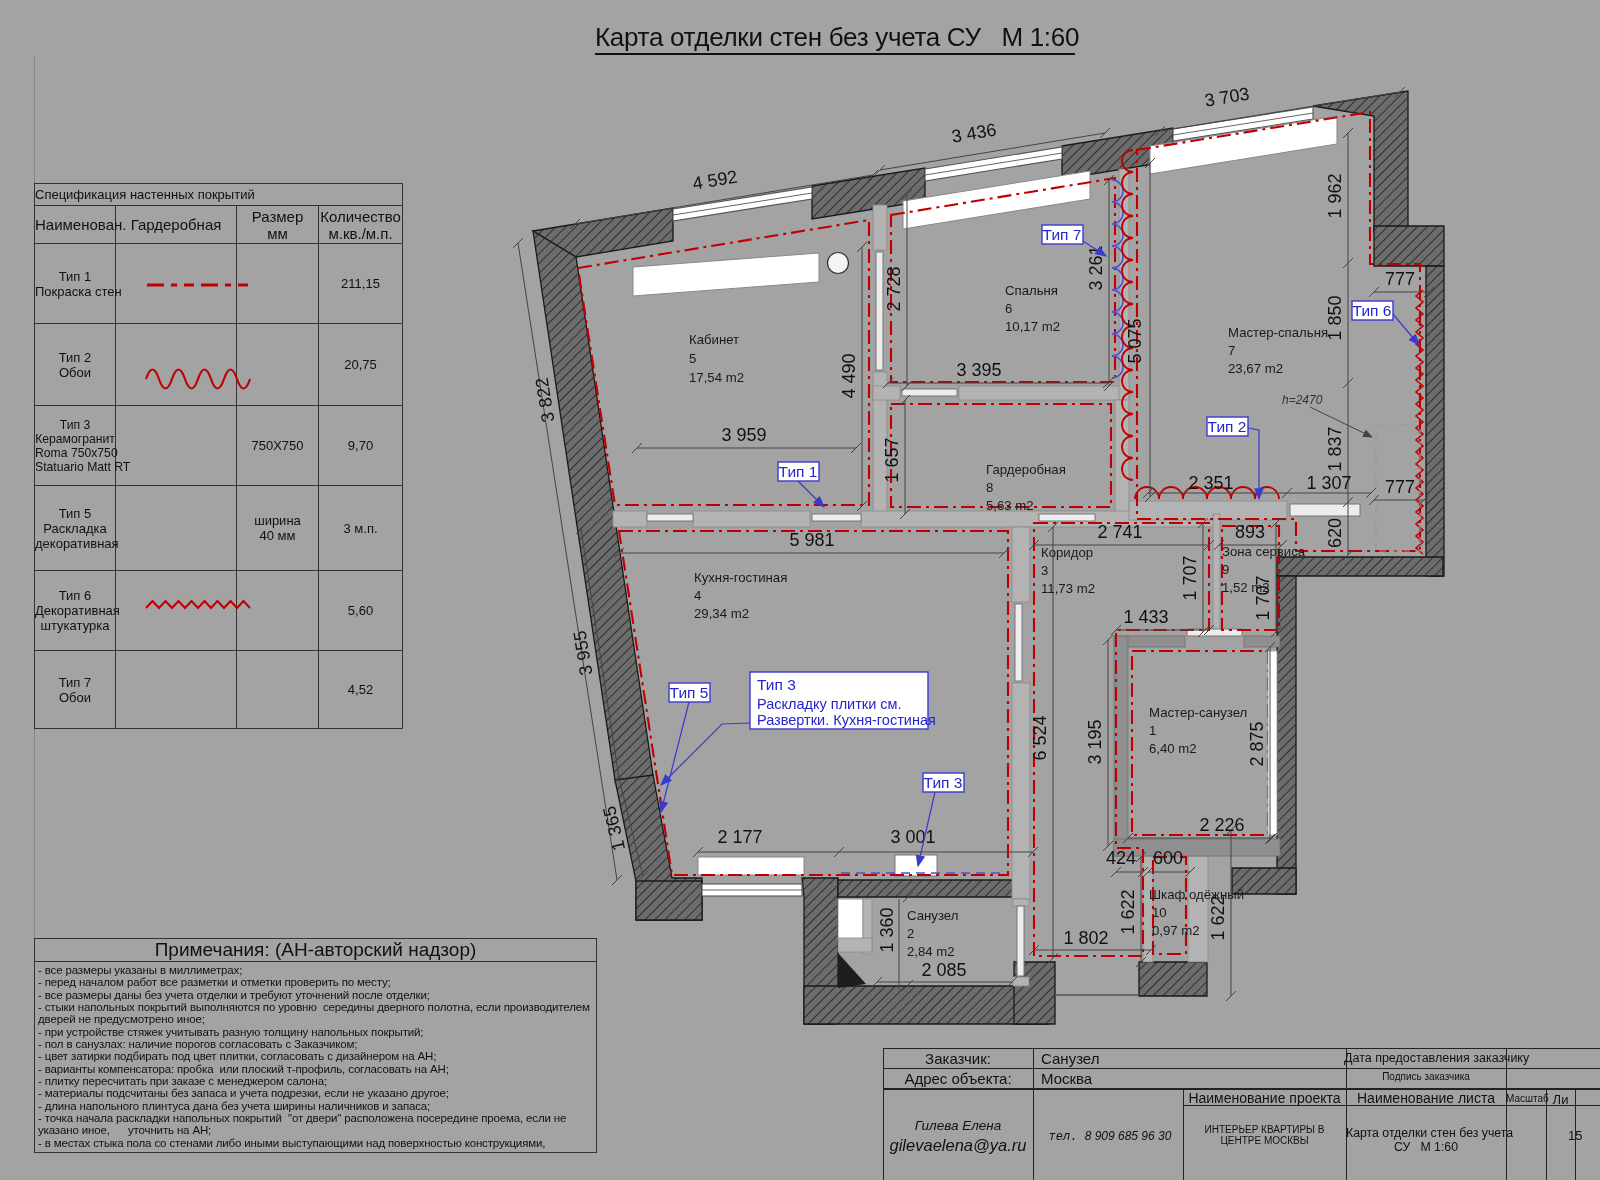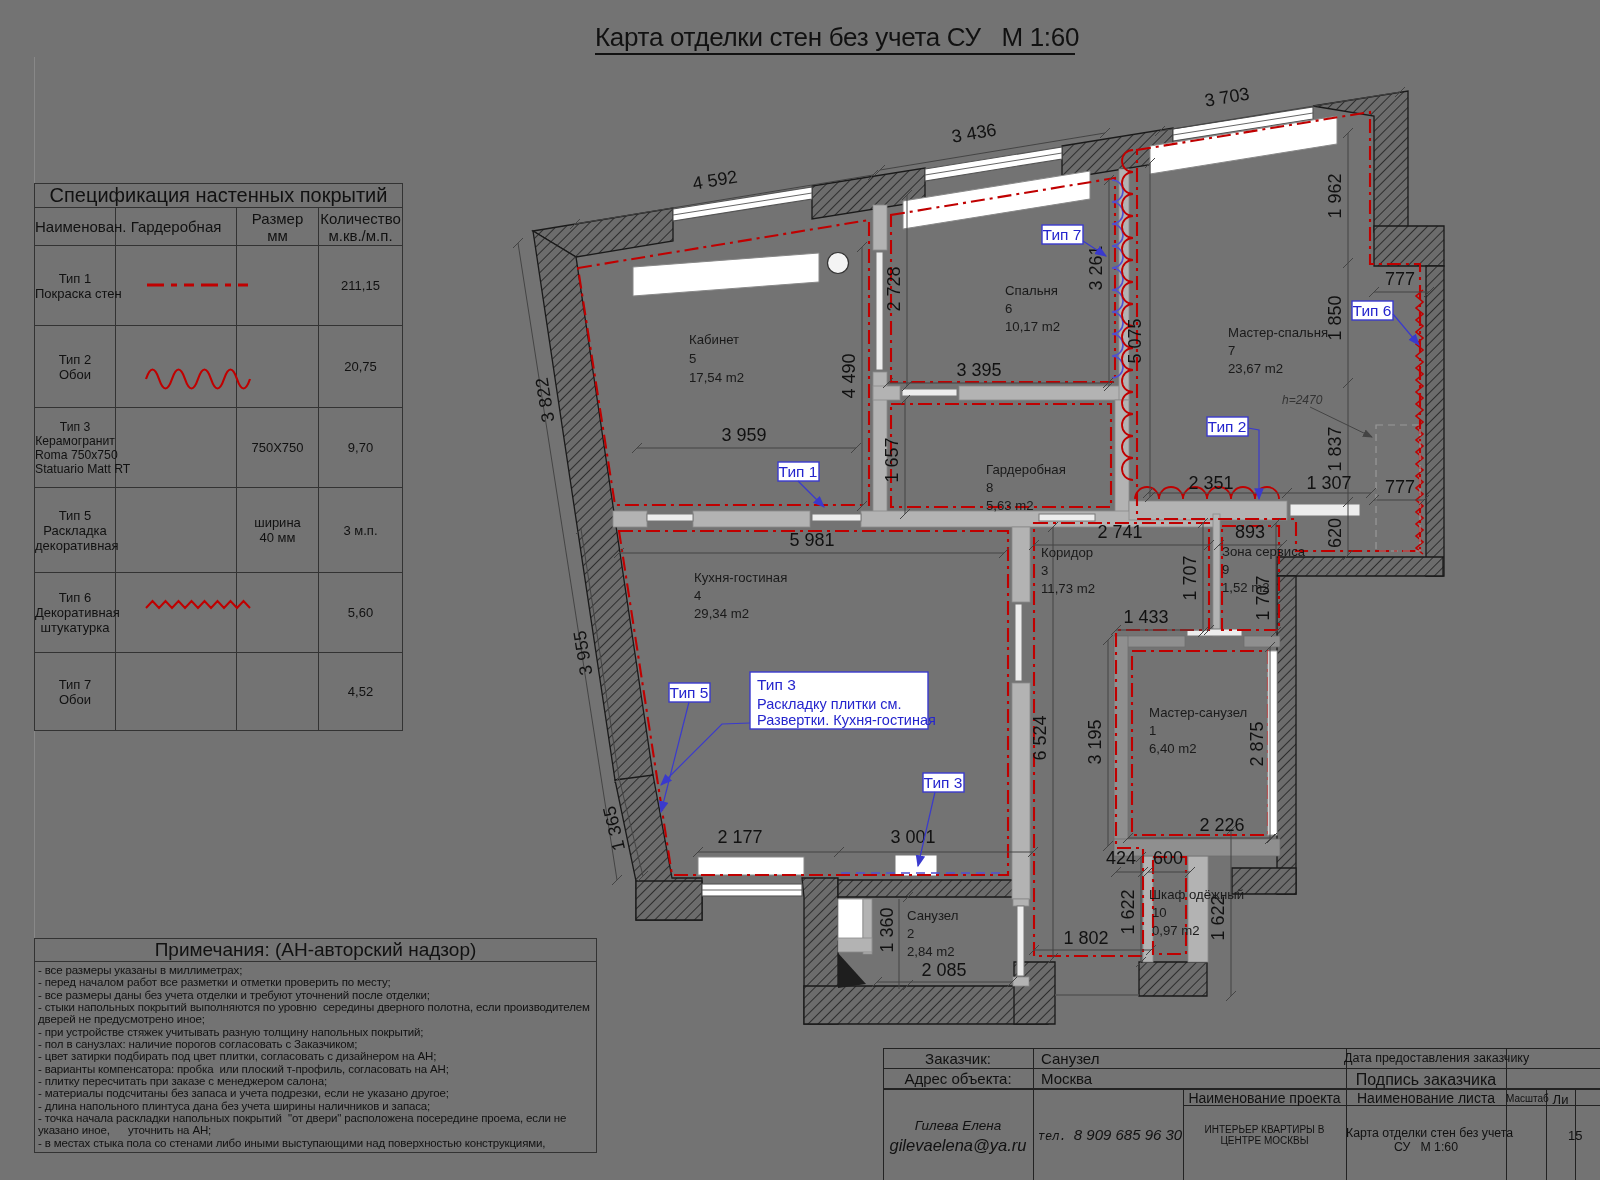--- a/index.html
+++ b/index.html
@@ -1,16 +1,16 @@
 <!DOCTYPE html>
 <html><head>
 <meta charset="utf-8">
 <style>
 html,body{margin:0;padding:0;background:#fff;}
-#page{position:relative;width:1600px;height:1180px;background:#737373;overflow:hidden;
+#page{position:relative;width:1600px;height:1180px;background:#a3a3a3;overflow:hidden;
   font-family:"Liberation Sans",sans-serif;color:#111;}
 .abs{position:absolute;}
 table{border-collapse:collapse;}
 </style>
 </head>
 <body>
 <div id="page">
 
 <div class="abs" style="left:595px;top:23px;width:480px;text-align:center;font-size:26px;letter-spacing:-0.3px;line-height:28px;
  border-bottom:2px solid #111;padding-bottom:2px;white-space:nowrap;">Карта отделки стен без учета СУ&nbsp;&nbsp; М 1:60</div>
@@ -20,21 +20,21 @@
 <div class="abs" style="left:34px;top:183px;">
 <table style="width:368px;table-layout:fixed;">
 <colgroup>
           <col style="width:81px">
           <col style="width:121px">
           <col style="width:82px">
           <col style="width:84px">
         </colgroup>
 <tbody>
           <tr>
-            <td colspan="4" style="border:1px solid #333;height:21px;text-align:center;font-size:20px;padding:0;">Спецификация настенных покрытий</td>
+            <td colspan="4" style="border:1px solid #333;height:21px;font-size:13px;padding:0;">Спецификация настенных покрытий</td>
           </tr>
 <tr style="font-size:15px;text-align:center;">
  <td style="border:1px solid #333;height:37px;padding:0;">Наименован.</td>
  <td style="border:1px solid #333;padding:0;">Гардеробная</td>
  <td style="border:1px solid #333;padding:0;">Размер<br>мм</td>
  <td style="border:1px solid #333;padding:0;">Количество<br>м.кв./м.п.</td>
 </tr>
 <tr style="font-size:13px;text-align:center;">
  <td style="border:1px solid #333;height:79px;padding:0;white-space:nowrap;">Тип 1<br>Покраска стен</td>
  <td style="border:1px solid #333;padding:0;" id="sym1"></td>
@@ -117,30 +117,30 @@
  <div class="abs" style="left:623px;top:0;width:1px;height:132px;background:#222;"></div>
  <div class="abs" style="left:663px;top:40px;width:1px;height:92px;background:#222;"></div>
  <div class="abs" style="left:692px;top:40px;width:1px;height:92px;background:#222;"></div>
 
  <div class="abs" style="left:0;top:2px;width:150px;text-align:center;">Заказчик:</div>
  <div class="abs" style="left:158px;top:2px;">Санузел</div>
  <div class="abs" style="left:461px;top:3px;width:164px;text-align:center;font-size:12.5px;white-space:nowrap;">Дата предоставления заказчику</div>
 
  <div class="abs" style="left:0;top:22px;width:150px;text-align:center;">Адрес объекта:</div>
  <div class="abs" style="left:158px;top:22px;">Москва</div>
- <div class="abs" style="left:463px;top:23px;width:160px;text-align:center;font-size:16px;">Подпись заказчика</div>
+ <div class="abs" style="left:463px;top:23px;width:160px;text-align:center;font-size:10px;">Подпись заказчика</div>
 
  <div class="abs" style="left:300px;top:42px;width:163px;text-align:center;font-size:14px;white-space:nowrap;">Наименование проекта</div>
  <div class="abs" style="left:463px;top:42px;width:160px;text-align:center;font-size:14px;white-space:nowrap;">Наименование листа</div>
  <div class="abs" style="left:623px;top:45px;width:40px;text-align:center;font-size:10px;">Масштаб</div>
  <div class="abs" style="left:663px;top:44px;width:29px;text-align:center;font-size:13px;">Ли</div>
 
  <div class="abs" style="left:0;top:70px;width:150px;text-align:center;font-style:italic;font-size:13.5px;">Гилева Елена</div>
  <div class="abs" style="left:0;top:88px;width:150px;text-align:center;font-style:italic;font-size:16.5px;">gilevaelena@ya.ru</div>
- <div class="abs" style="left:152px;top:78px;width:150px;text-align:center;font-style:italic;white-space:nowrap;"><span style="font-size:12px;font-family:Liberation Mono, monospace;">тел. </span><span style="font-size:15px;margin-top:24px;">8 909 685 96 30</span></div>
+ <div class="abs" style="left:152px;top:78px;width:150px;text-align:center;font-style:italic;white-space:nowrap;"><span style="font-size:12px;font-family:Liberation Mono, monospace;">тел. </span><span style="font-size:12px;margin-top:24px;">8 909 685 96 30</span></div>
  <div class="abs" style="left:300px;top:76px;width:163px;text-align:center;font-size:10px;white-space:nowrap;">ИНТЕРЬЕР КВАРТИРЫ В<br>ЦЕНТРЕ МОСКВЫ</div>
  <div class="abs" style="left:463px;top:78px;width:160px;text-align:center;font-size:12.3px;white-space:nowrap;">Карта отделки стен без учета<br>СУ&nbsp;&nbsp; М 1:60</div>
  <div class="abs" style="left:685px;top:80px;font-size:13px;">15</div>
 </div>
 
 <svg class="abs" id="plan" style="left:0;top:0;" width="1600" height="1180" viewBox="0 0 1600 1180" xmlns="http://www.w3.org/2000/svg">
 <defs>
 <pattern id="h" width="7" height="7" patternUnits="userSpaceOnUse" patternTransform="rotate(45)">
 <rect width="7" height="7" fill="#6c6c6c"></rect>
           <line x1="0" y1="0" x2="0" y2="7" stroke="#222" stroke-width="1.7"></line>

